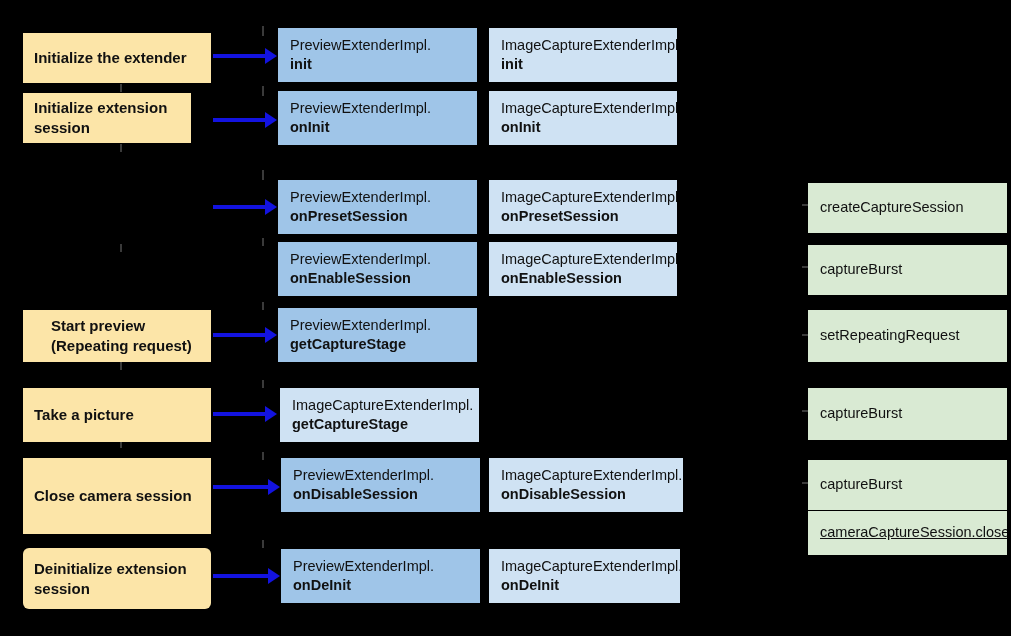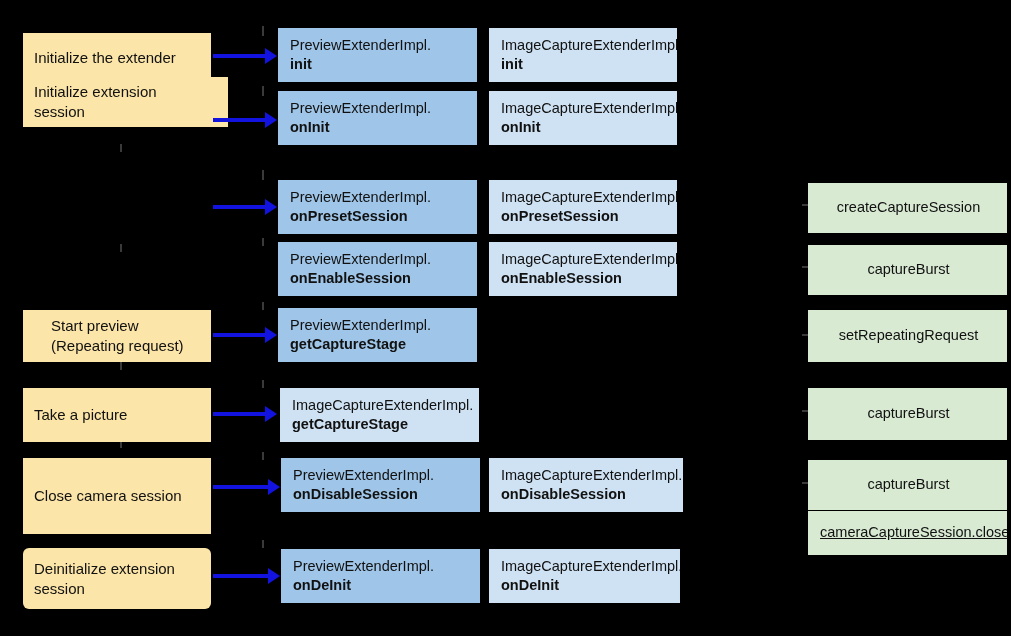--- a/index.html
+++ b/index.html
@@ -29,35 +29,35 @@
     justify-content: center;
     font-size: 14.5px;
     line-height: 1.32;
     color: #111111;
     overflow: hidden;
   }
   .box.stage {
     background: #fce5a8;
     padding: 4px 10px 4px 11px;
     font-size: 15px;
+    font-weight: bold;
   }
   .box.preview {
     background: #9fc5e8;
     padding: 4px 10px 4px 12px;
   }
   .box.capture {
     background: #cfe2f3;
     padding: 4px 10px 4px 12px;
   }
   .box.camera {
     background: #d9ead3;
     padding: 4px 10px 4px 12px;
     font-size: 14.5px;
     justify-content: center;
-    text-align: center;
   }
   .cls {
     display: block;
     font-weight: 400;
     white-space: nowrap;
   }
   .mth {
     display: block;
     font-weight: 700;
     white-space: nowrap;
@@ -121,21 +121,21 @@
       <span class="stage-label">Initialize the extender</span>
     </div>
     <div class="box preview" style="left: 278px; top: 28px; width: 199px; height: 54px;">
       <span class="cls">PreviewExtenderImpl.</span>
       <span class="mth">init</span>
     </div>
     <div class="box capture" style="left: 489px; top: 28px; width: 188px; height: 54px;">
       <span class="cls">ImageCaptureExtenderImpl.</span>
       <span class="mth">init</span>
     </div>
-    <div class="box stage" style="left: 23px; top: 77px; width: 205px; height: 50px; justify-content: center;">
+    <div class="box stage" style="left: 23px; top: 93px; width: 168px; height: 50px; justify-content: center;">
       <span class="stage-label">Initialize extension
 session</span>
     </div>
     <div class="box preview" style="left: 278px; top: 91px; width: 199px; height: 54px;">
       <span class="cls">PreviewExtenderImpl.</span>
       <span class="mth">onInit</span>
     </div>
     <div class="box capture" style="left: 489px; top: 91px; width: 188px; height: 54px;">
       <span class="cls">ImageCaptureExtenderImpl.</span>
       <span class="mth">onInit</span>

